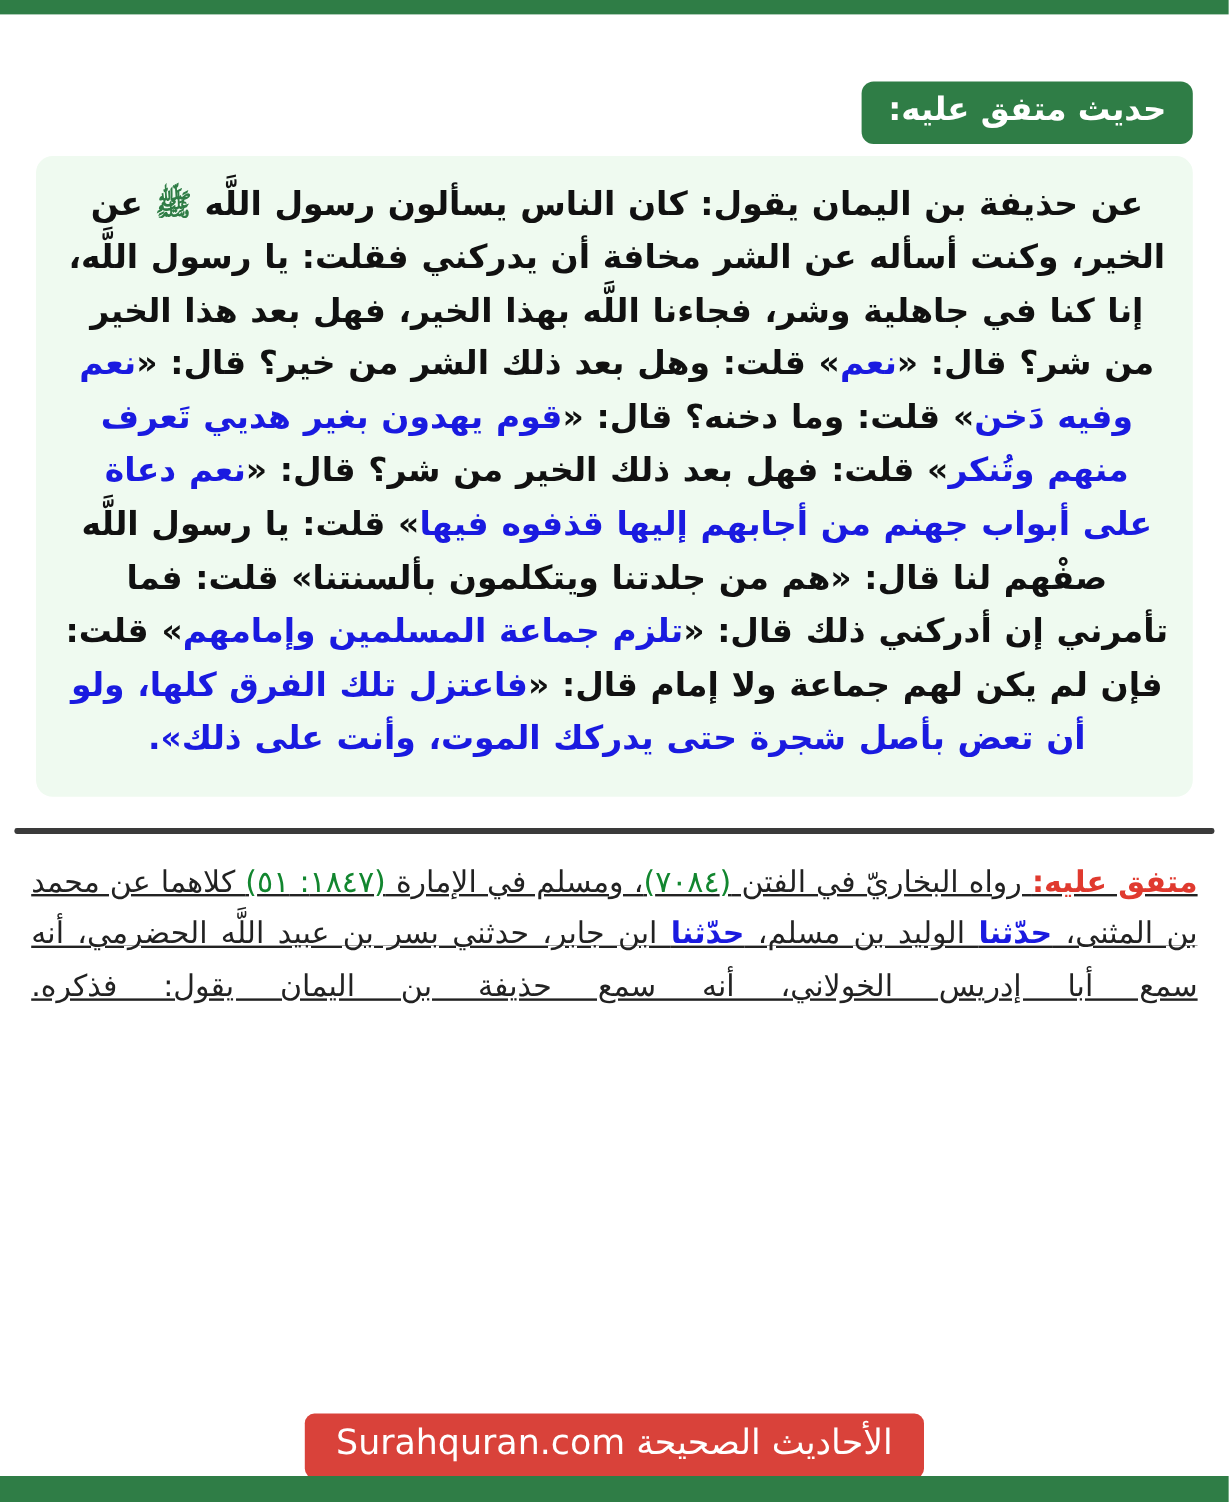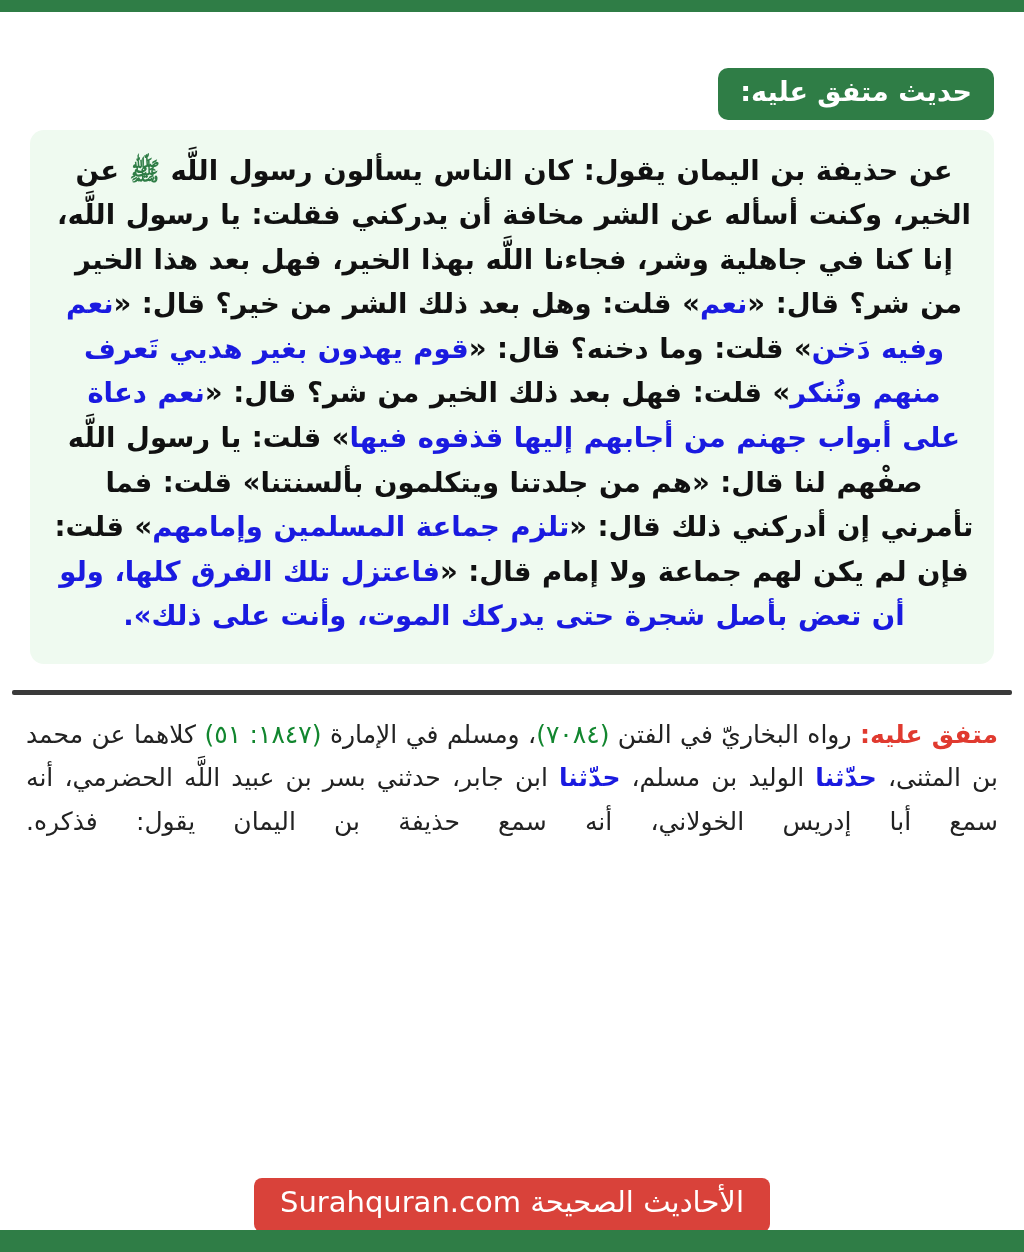--- a/index.html
+++ b/index.html
@@ -87,20 +87,21 @@
   }
 
   
   .attribution {
     margin: 18px 26px 0 26px;
     color: #222222;
     font-size: 25px;
     line-height: 1.75;
     text-align: justify;
     text-align-last: justify;
+    text-decoration: underline;
   }
   .attribution .src-label {
     color: #e03a2f;
     font-weight: 700;
   }
   .attribution .num { color: #12862f; }
   .attribution .narr {
     color: #1a1ae0;
     font-weight: 700;
   }

